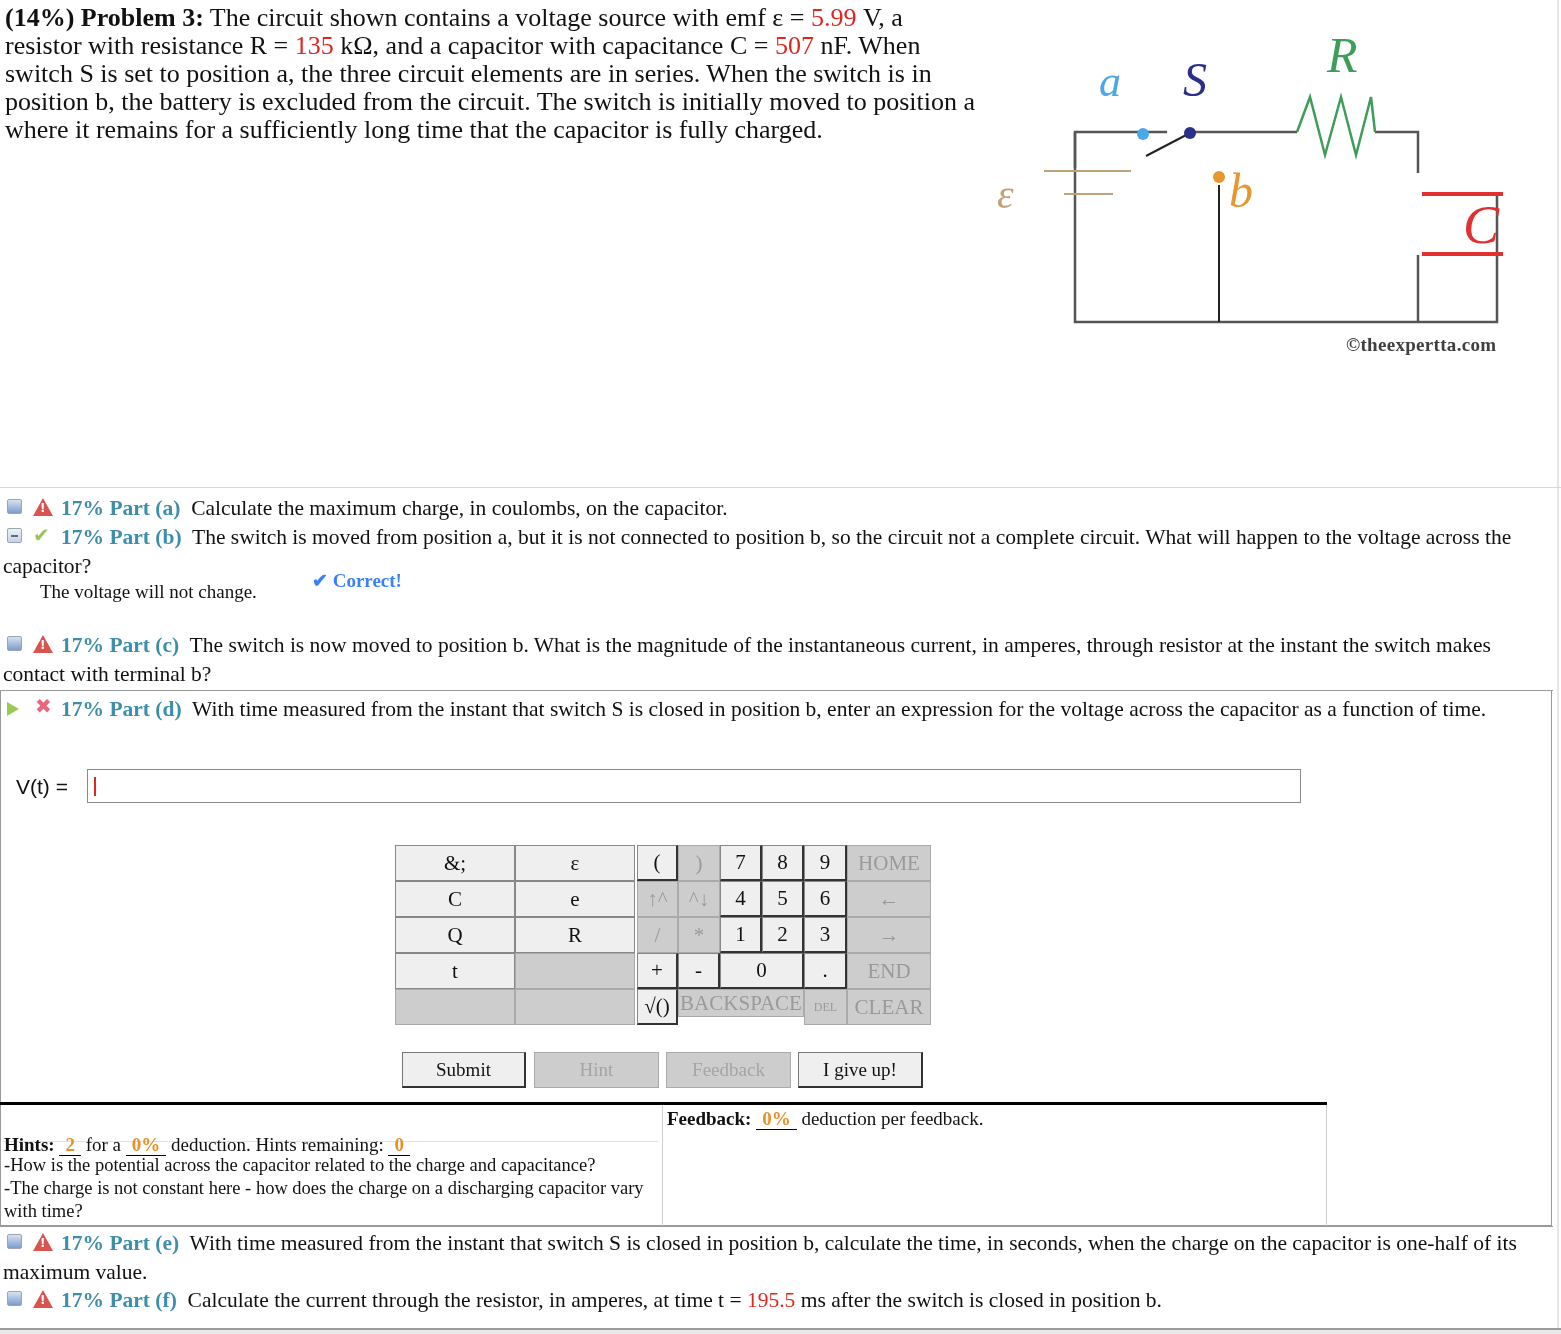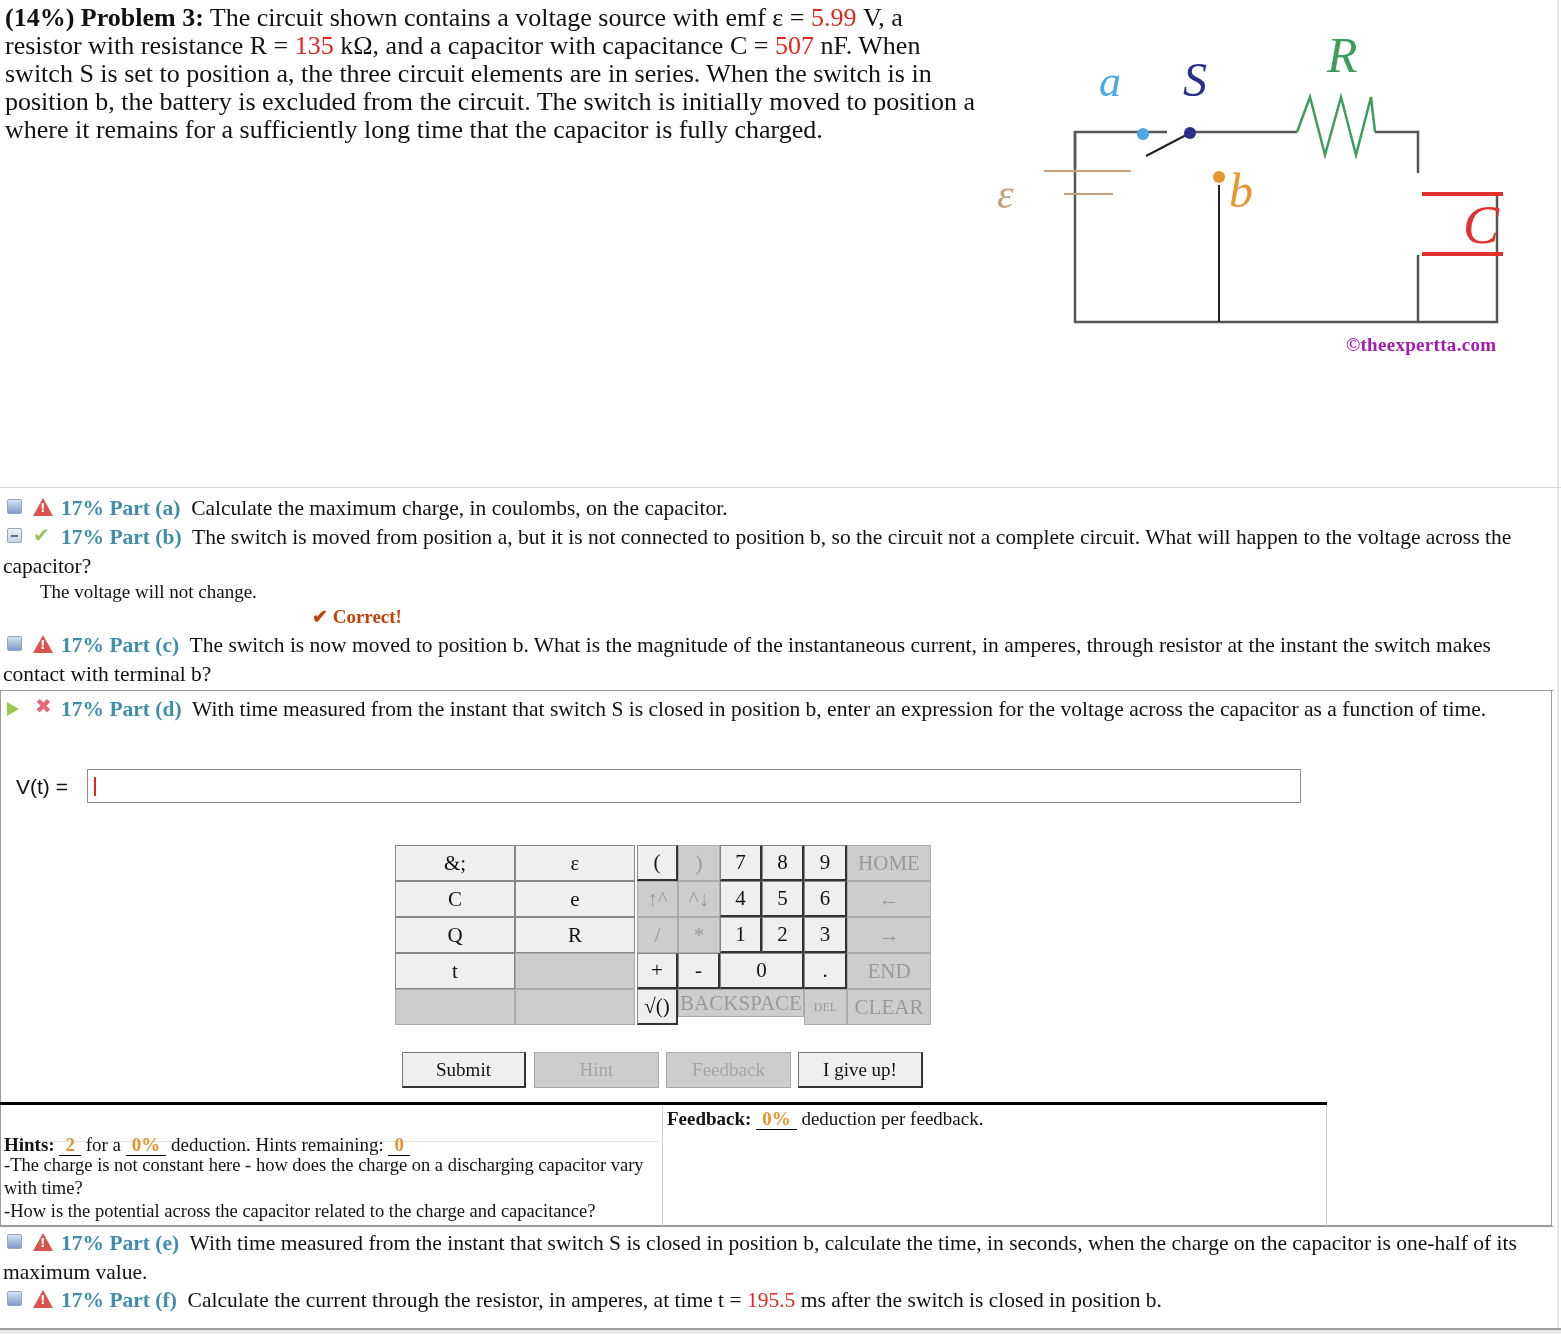--- a/index.html
+++ b/index.html
@@ -8,41 +8,41 @@
   .abs { position:absolute; }
   .red { color:#e0261f; }
   .teal { color:#3e8eab; font-weight:bold; }
 
   
   #problem { left:5px; top:4px; width:970px; font-size:26px; line-height:28px; }
   #problem b { font-weight:bold; }
 
   
   #figure { left:985px; top:20px; width:570px; height:345px; }
-  #credit { left:1346px; top:334px; font-size:19px; font-weight:bold; color:#a21caf; letter-spacing:0.3px; }
+  #credit { left:1346px; top:334px; font-size:19px; font-weight:bold; color:#404040; letter-spacing:0.3px; }
 
   #sep-top { left:0; top:487px; width:1561px; height:1px; background:#d8d8d8; }
   #right-rule { left:1557px; top:0; width:2px; height:1334px; background:#e6e6e6; }
 
   .part { font-size:21.5px; line-height:28.5px; left:3px; width:1550px; }
   .part .icons { display:inline-block; width:58px; position:relative; height:20px; vertical-align:-3px; }
   .ico-box { position:absolute; left:4px; top:1px; width:15px; height:15px; border:1px solid #9aa5b5; border-radius:2px;
              background:linear-gradient(#d6e2f2,#7d9ccc); box-sizing:border-box; }
   .ico-box.open { background:linear-gradient(#eef2f7,#c6d2e3); }
   .ico-box.open::after { content:""; position:absolute; left:3px; right:3px; top:6px; height:2px; background:#5a6e8c; }
   .ico-warn { position:absolute; left:30px; top:0px; width:0; height:0;
               border-left:10px solid transparent; border-right:10px solid transparent; border-bottom:18px solid #d9534f; }
   .ico-warn::after { content:"!"; position:absolute; left:-3px; top:3px; font:bold 12px "DejaVu Sans",sans-serif; color:#fff; }
   .ico-check { position:absolute; left:30px; top:-4px; font:bold 20px "DejaVu Sans",sans-serif; color:#9bc35a; }
   .ico-play { position:absolute; left:4px; top:3px; width:0; height:0;
               border-top:7px solid transparent; border-bottom:7px solid transparent; border-left:12px solid #9acb50; }
   .ico-x { position:absolute; left:32px; top:-5px; font:bold 20px "DejaVu Sans",sans-serif; color:#e8687a; }
 
   #part-b-answer { left:40px; top:581px; font-size:19px; }
-  #part-b-correct { left:312px; top:605px; font-size:19px; color:#c2410c; font-weight:bold; }
+  #part-b-correct { left:312px; top:569px; font-size:19px; color:#3b82f6; font-weight:bold; }
 
   #sep-c { left:0; top:690px; width:1553px; height:1px; background:#9a9a9a; }
   #part-d-box { left:0; top:690px; width:1552px; height:536px; border:1px solid #9a9a9a; border-top:none; box-sizing:border-box; }
 
   #vt-label { left:16px; top:775px; font-size:21px; font-family:"Liberation Sans", sans-serif; }
   #vt-input { left:87px; top:769px; width:1214px; height:34px; border:1px solid #8a8a8a; box-sizing:border-box; background:#fff; }
   #vt-caret { left:94px; top:777px; width:2px; height:19px; background:#e0261f; }
 
   
   .key { position:absolute; box-sizing:border-box; border:1px solid #888; text-align:center;
@@ -181,22 +181,22 @@
 <div class="btn on" style="left:798px;width:125px;">I give up!</div>
 
 <div id="hint-top-rule" class="abs"></div>
 <div id="hint-divider" class="abs"></div>
 <div id="hint-right" class="abs"></div>
 <div id="hint-inner-rule" class="abs"></div>
 
 <div id="hints-line" class="abs"><b>Hints:</b> <span class="ul">2</span> <span>for a</span> <span class="ul">0%</span> <span>deduction. Hints remaining:</span> <span class="ul">0</span></div>
 
 <div id="hint-text" class="abs">
+  <div>-How is the potential across the capacitor related to the charge and capacitance?</div>
   <div>-The charge is not constant here - how does the charge on a discharging capacitor vary with time?</div>
-  <div>-How is the potential across the capacitor related to the charge and capacitance?</div>
 </div>
 
 <div id="feedback-line" class="abs"><b>Feedback:</b> <span class="ul">0%</span> <span>deduction per feedback.</span></div>
 
 <div id="sep-e" class="abs"></div>
 
 <div class="part abs" style="top:1229px;">
   <span class="icons"><span class="ico-box"></span><span class="ico-warn"></span></span><span class="teal">17%</span> <span class="teal">Part (e)</span>&nbsp; <span>With time measured from the instant that switch S is closed in position b, calculate the time, in seconds, when the charge on the capacitor is one-half of its maximum value.</span>
 </div>
 

